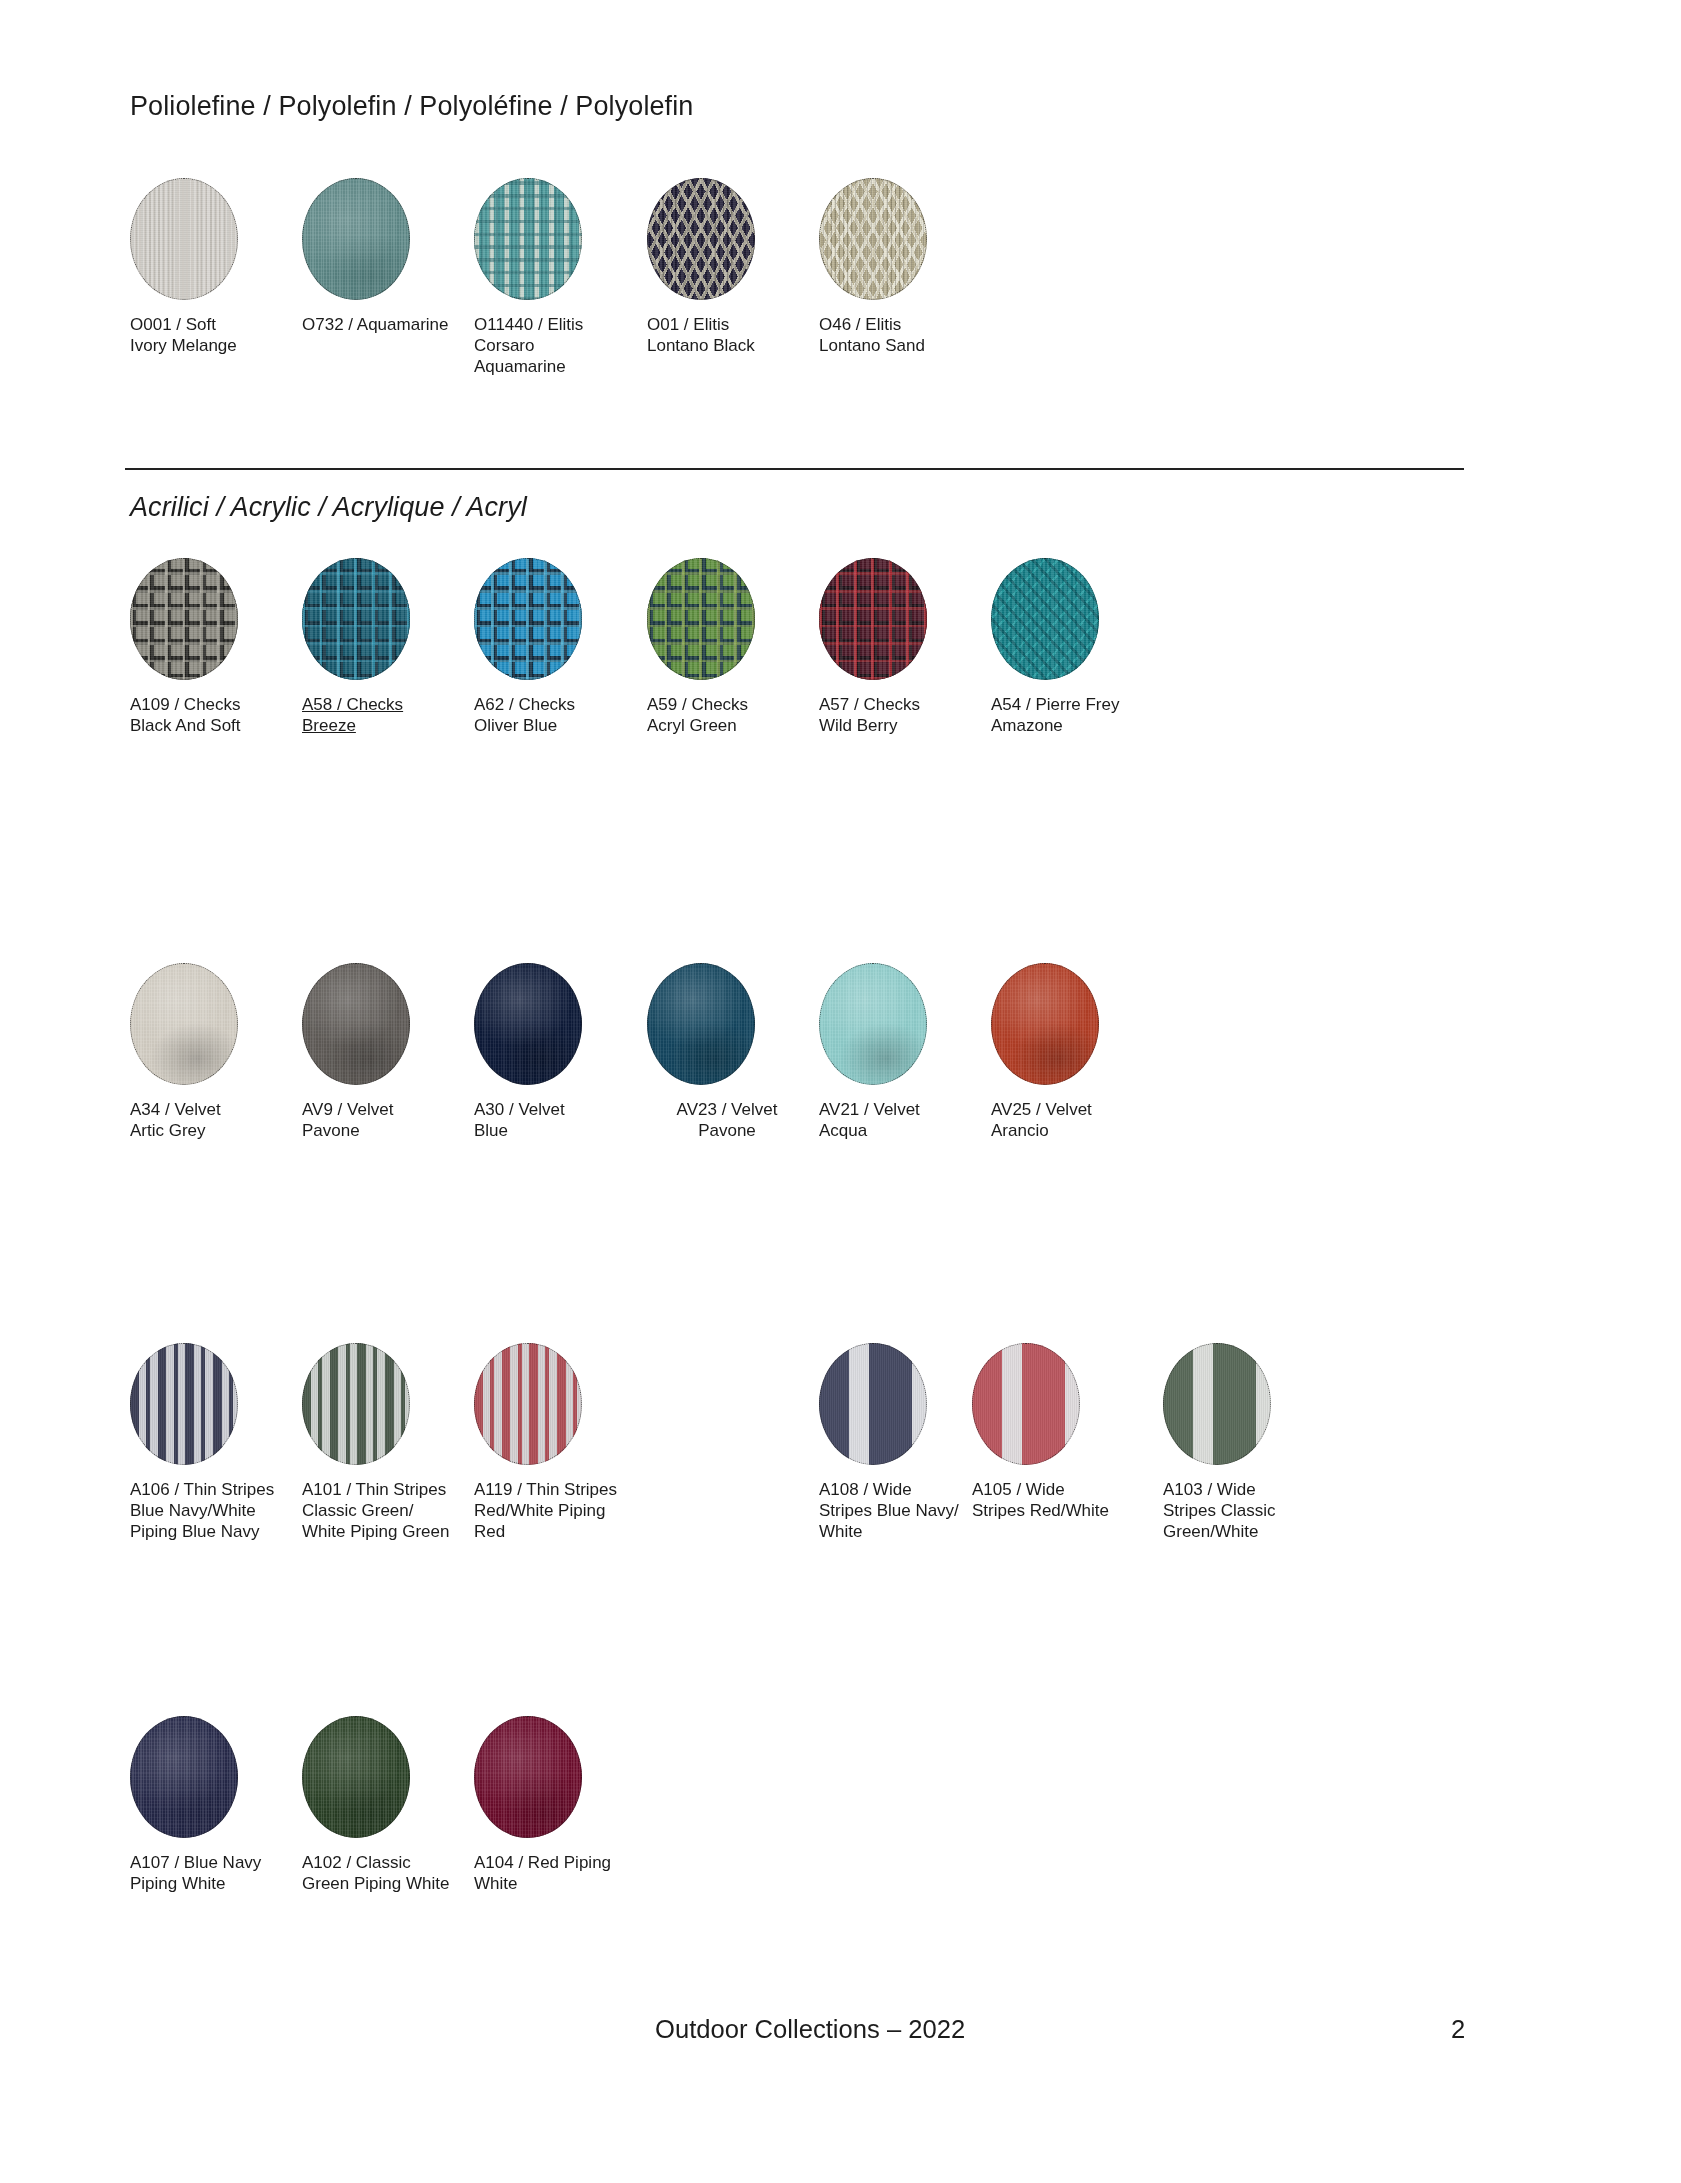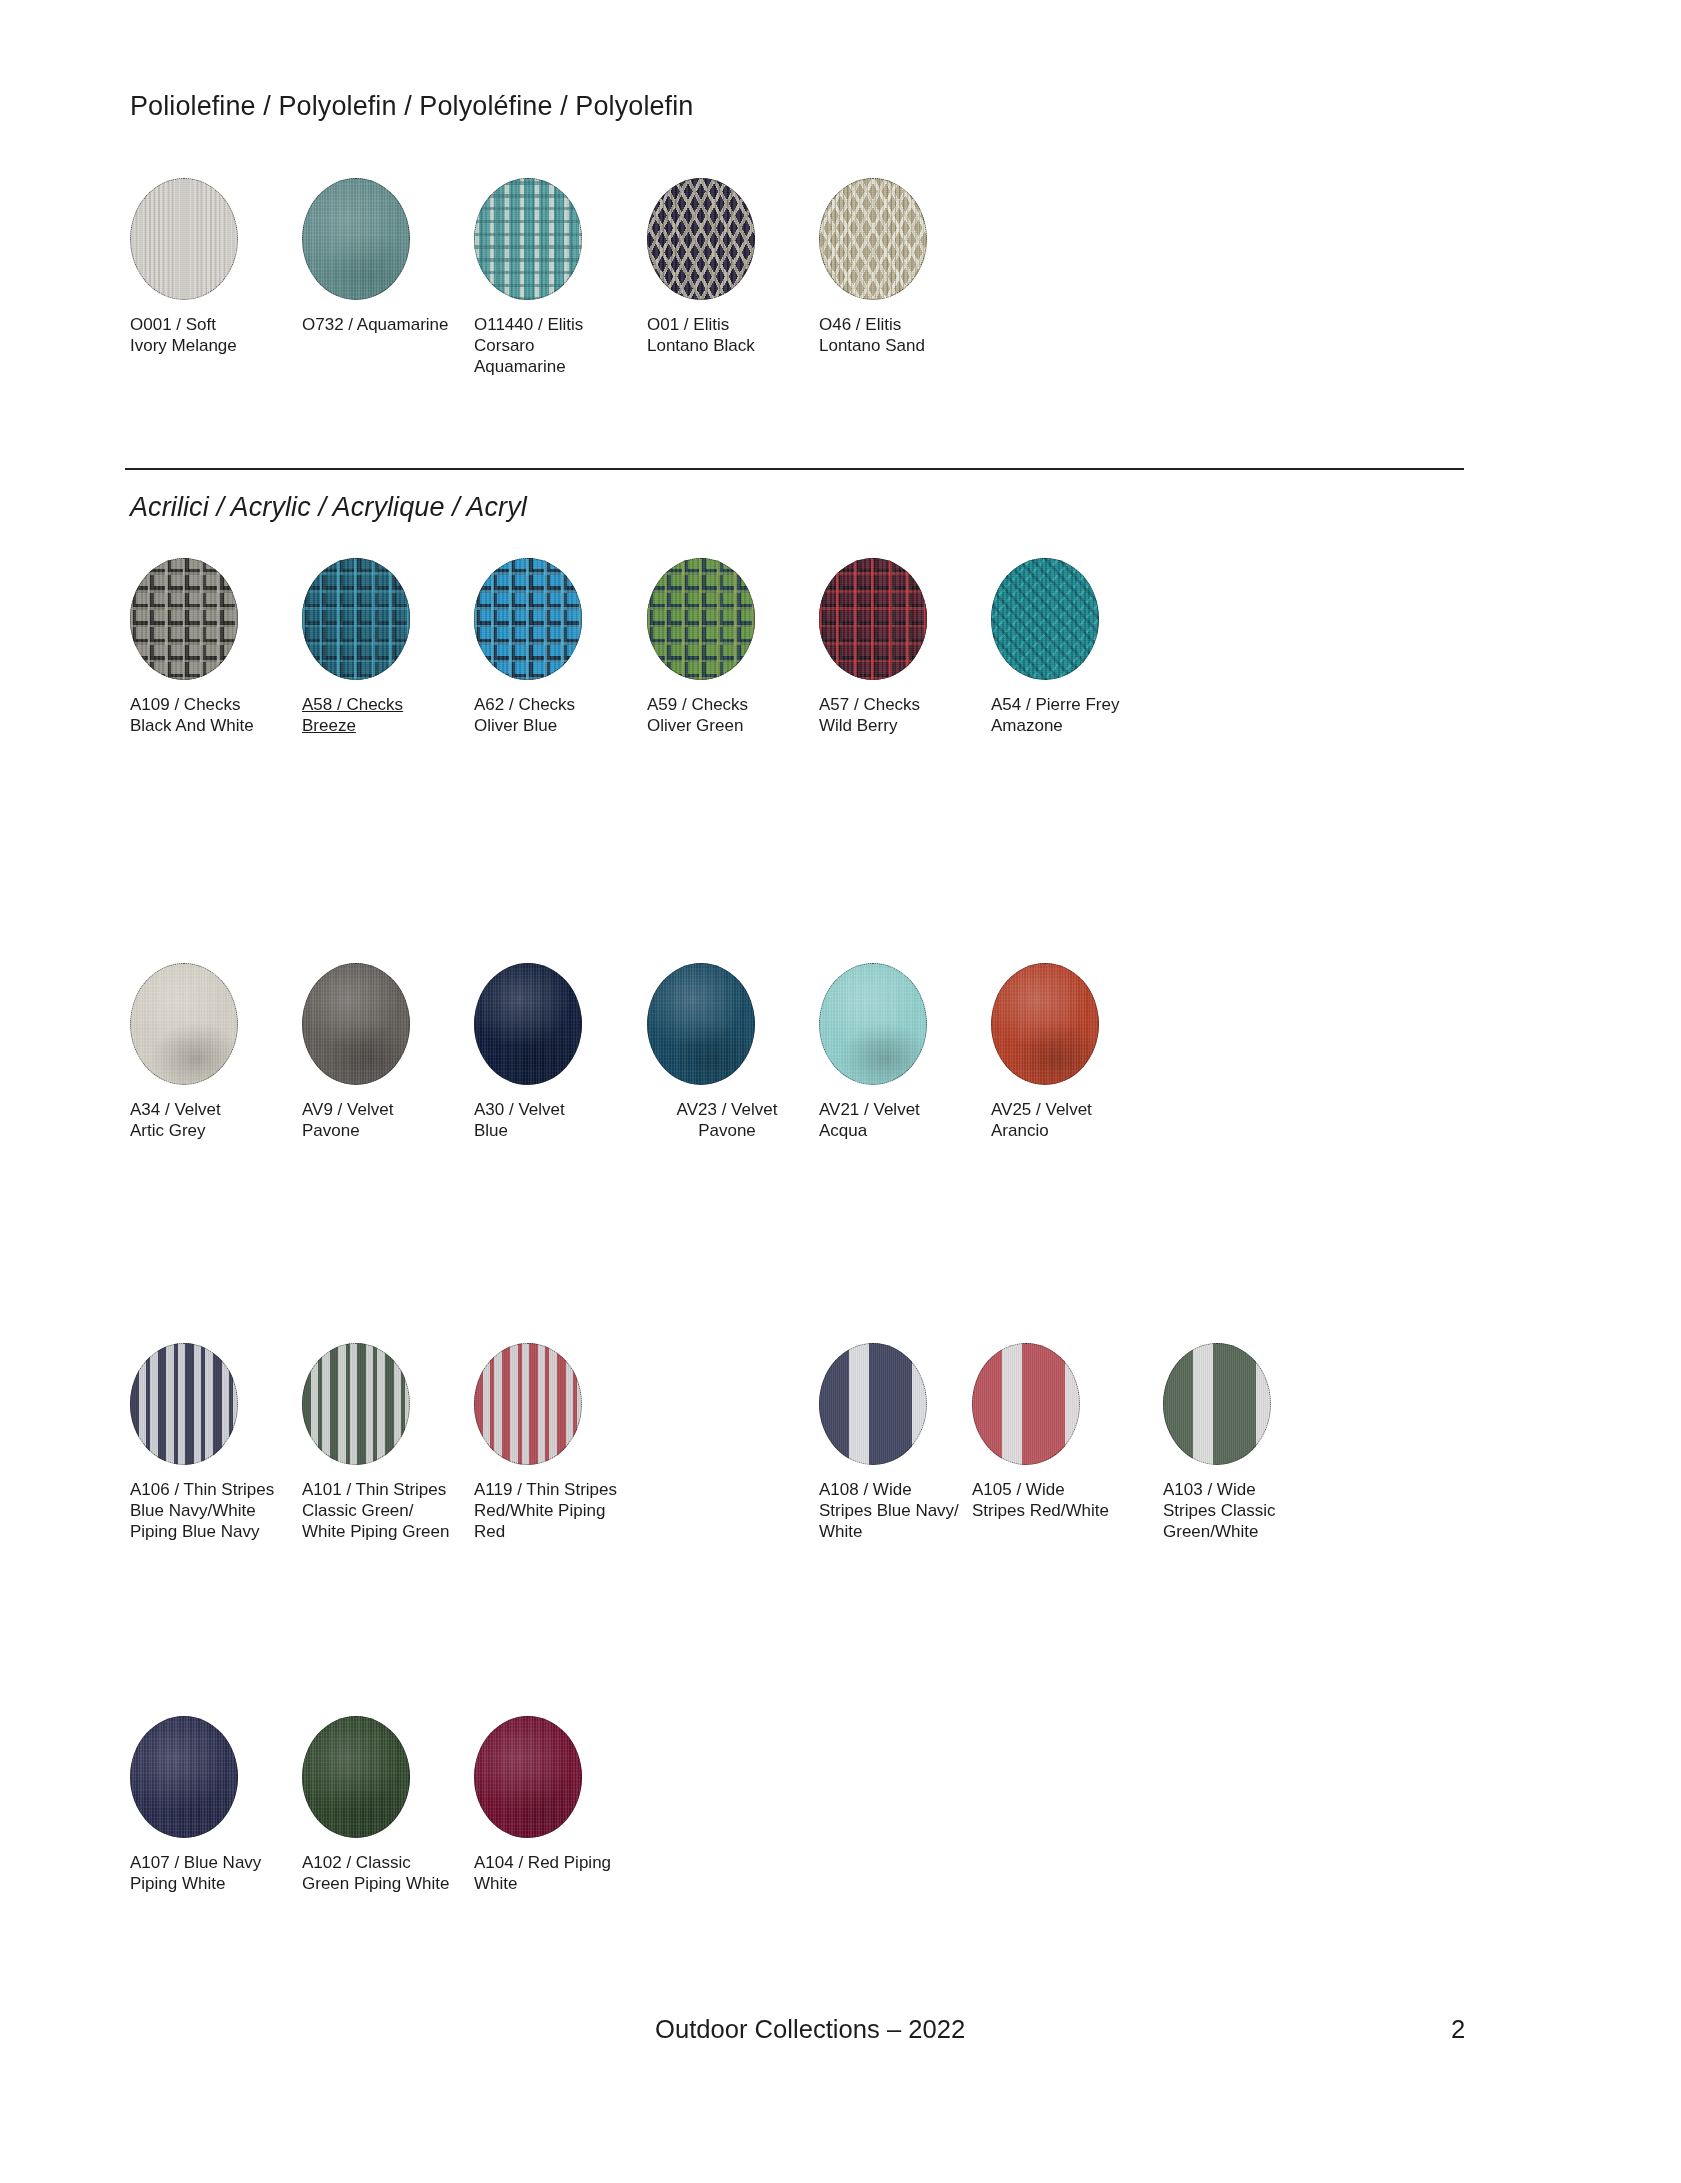--- a/index.html
+++ b/index.html
@@ -202,21 +202,21 @@
         <div class="swatch-cell" style="left: 0px;">
           <div class="swatch">
             <div class="tex" style="background:#8c8a80"></div>
             <div class="tex" style="background:repeating-linear-gradient(90deg, #1a1a18 0 6px, rgba(0,0,0,0) 6px 17.5px);opacity:.9"></div>
             <div class="tex" style="background:repeating-linear-gradient(0deg, #1a1a18 0 6px, rgba(0,0,0,0) 6px 17.5px);opacity:.9"></div>
             <div class="tex" style="background:repeating-linear-gradient(90deg, #b9b7ab 0 2.7px, rgba(0,0,0,0) 2.7px 17.5px);opacity:.75"></div>
             <div class="tex" style="background:repeating-linear-gradient(0deg, #b9b7ab 0 2.7px, rgba(0,0,0,0) 2.7px 17.5px);opacity:.55"></div>
             <div class="noise"></div>
           </div>
           <div class="swatch-label">A109 / Checks
-Black And White</div>
+Black And Soft</div>
         </div>
         <div class="swatch-cell" style="left: 172px; text-decoration: underline;">
           <div class="swatch">
             <div class="tex" style="background:#15596e"></div>
             <div class="tex" style="background:repeating-linear-gradient(90deg, #0c2b3a 0 6px, rgba(0,0,0,0) 6px 17.5px);opacity:.9"></div>
             <div class="tex" style="background:repeating-linear-gradient(0deg, #0c2b3a 0 6px, rgba(0,0,0,0) 6px 17.5px);opacity:.9"></div>
             <div class="tex" style="background:repeating-linear-gradient(90deg, #3aa6c4 0 2.7px, rgba(0,0,0,0) 2.7px 17.5px);opacity:.75"></div>
             <div class="tex" style="background:repeating-linear-gradient(0deg, #3aa6c4 0 2.7px, rgba(0,0,0,0) 2.7px 17.5px);opacity:.55"></div>
             <div class="noise"></div>
           </div>
@@ -238,21 +238,21 @@
         <div class="swatch-cell" style="left: 517px;">
           <div class="swatch">
             <div class="tex" style="background:#5d8f3d"></div>
             <div class="tex" style="background:repeating-linear-gradient(90deg, #14303f 0 6px, rgba(0,0,0,0) 6px 17.5px);opacity:.9"></div>
             <div class="tex" style="background:repeating-linear-gradient(0deg, #14303f 0 6px, rgba(0,0,0,0) 6px 17.5px);opacity:.9"></div>
             <div class="tex" style="background:repeating-linear-gradient(90deg, #8fae4e 0 2.7px, rgba(0,0,0,0) 2.7px 17.5px);opacity:.75"></div>
             <div class="tex" style="background:repeating-linear-gradient(0deg, #8fae4e 0 2.7px, rgba(0,0,0,0) 2.7px 17.5px);opacity:.55"></div>
             <div class="noise"></div>
           </div>
           <div class="swatch-label">A59 / Checks
-Oliver Green</div>
+Acryl Green</div>
         </div>
         <div class="swatch-cell" style="left: 689px;">
           <div class="swatch">
             <div class="tex" style="background:#4a1726"></div>
             <div class="tex" style="background:repeating-linear-gradient(90deg, #1c1016 0 6px, rgba(0,0,0,0) 6px 17.5px);opacity:.9"></div>
             <div class="tex" style="background:repeating-linear-gradient(0deg, #1c1016 0 6px, rgba(0,0,0,0) 6px 17.5px);opacity:.9"></div>
             <div class="tex" style="background:repeating-linear-gradient(90deg, #c7303a 0 2.7px, rgba(0,0,0,0) 2.7px 17.5px);opacity:.75"></div>
             <div class="tex" style="background:repeating-linear-gradient(0deg, #c7303a 0 2.7px, rgba(0,0,0,0) 2.7px 17.5px);opacity:.55"></div>
             <div class="noise"></div>
           </div>

